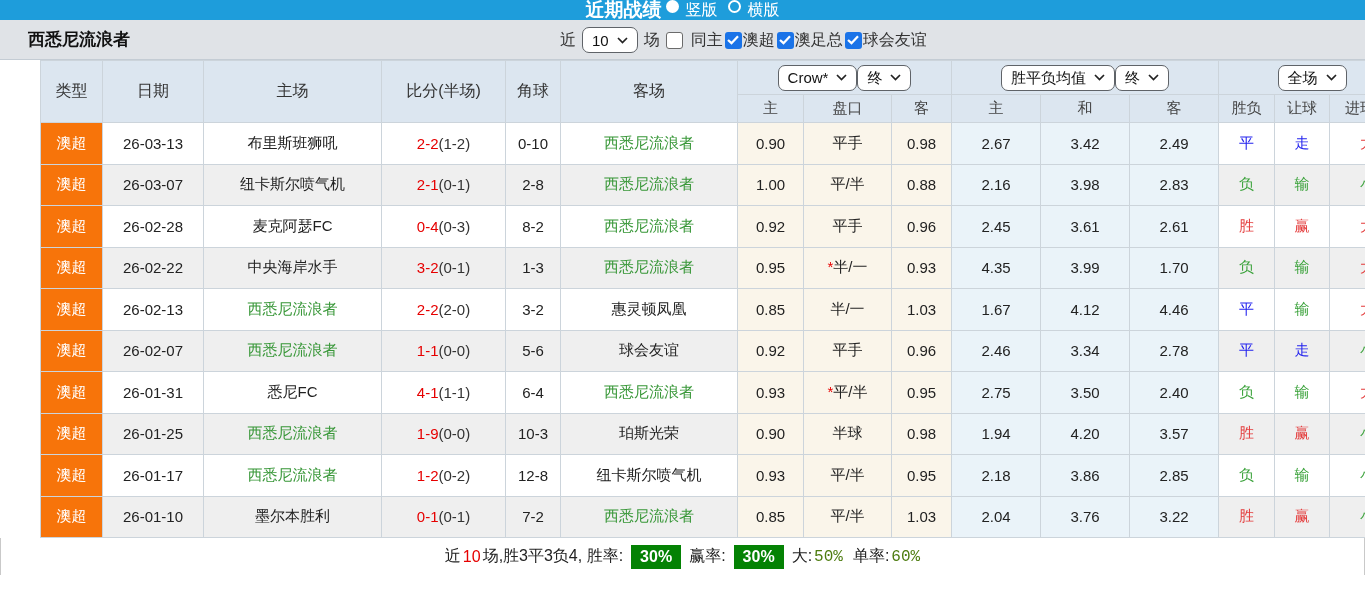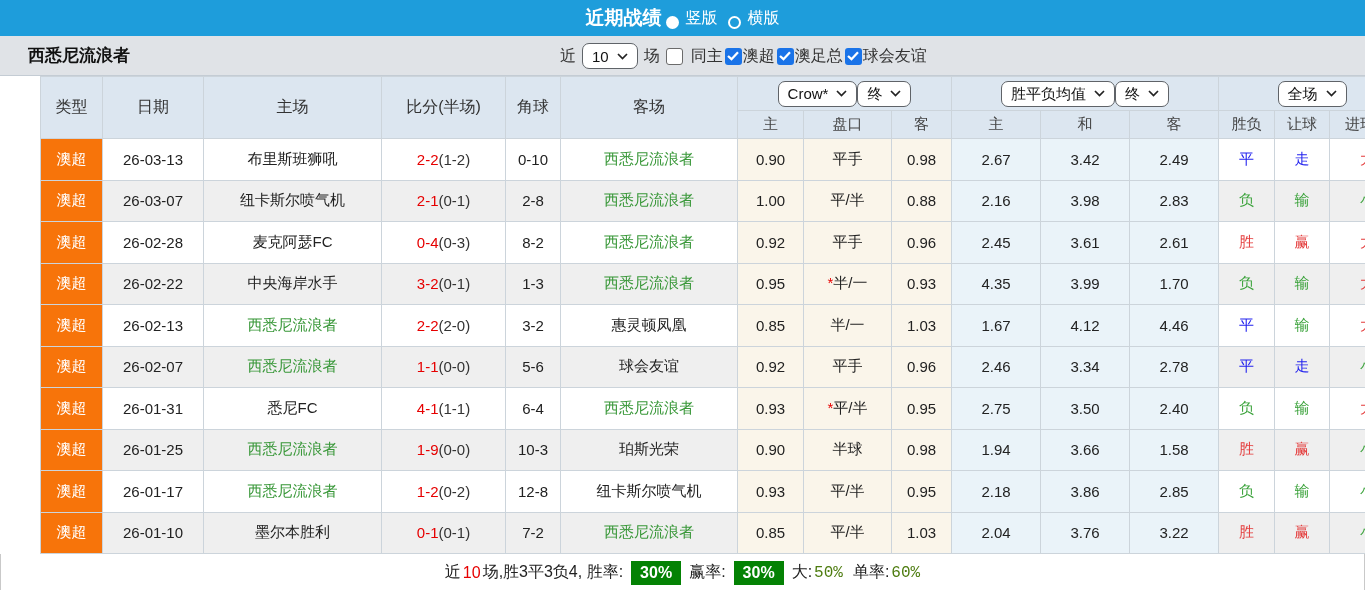--- a/index.html
+++ b/index.html
@@ -4,25 +4,25 @@
 <style>
   * { box-sizing: border-box; margin: 0; padding: 0; }
   html, body { width: 1365px; height: 590px; overflow: hidden; }
   body {
     font-family: "Liberation Sans", "DejaVu Sans", sans-serif;
     background: #fff; color: #222; position: relative;
   }
 
   
   .titlebar {
-    height: 36px; background: #1e9ddb; display: flex;
+    height: 20px; background: #1e9ddb; display: flex;
     align-items: center; justify-content: center; gap: 10px;
   }
   .titlebar .title { color: #fff; font-size: 19px; font-weight: bold; }
-  .radio-item { display: inline-flex; align-items: flex-end; gap: 7px; cursor: pointer; }
+  .radio-item { display: inline-flex; align-items: flex-start; gap: 7px; cursor: pointer; }
   .radio-dot {
     width: 13px; height: 13px; border-radius: 50%;
     display: inline-block;
   }
   .radio-dot.on { background: #fff; margin-left: -6px; }
   .radio-dot.off { background: transparent; border: 2px solid #fff; }
   .radio-label { color: #fff; font-size: 16px; }
 
   
   .filterbar {
@@ -351,22 +351,22 @@
         <td class="type">澳超</td>
         <td>26-01-25</td>
         <td class="team-hl">西悉尼流浪者</td>
         <td><span class="score-main">1-9</span><span class="score-half">(0-0)</span></td>
         <td>10-3</td>
         <td>珀斯光荣</td>
         <td class="cream">0.90</td>
         <td class="cream">半球</td>
         <td class="cream">0.98</td>
         <td class="lblue">1.94</td>
-        <td class="lblue">3.66</td>
-        <td class="lblue">1.58</td>
+        <td class="lblue">4.20</td>
+        <td class="lblue">3.57</td>
         <td style="color: rgb(228, 60, 60);">胜</td>
         <td style="color: rgb(228, 60, 60);">赢</td>
         <td style="color: rgb(58, 162, 58);">小</td>
       </tr>
       <tr class="odd">
         <td class="type">澳超</td>
         <td>26-01-17</td>
         <td class="team-hl">西悉尼流浪者</td>
         <td><span class="score-main">1-2</span><span class="score-half">(0-2)</span></td>
         <td>12-8</td>

